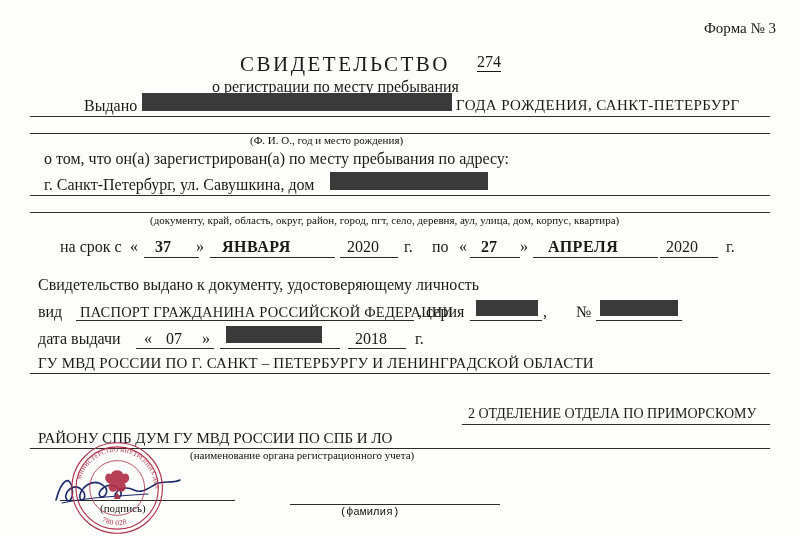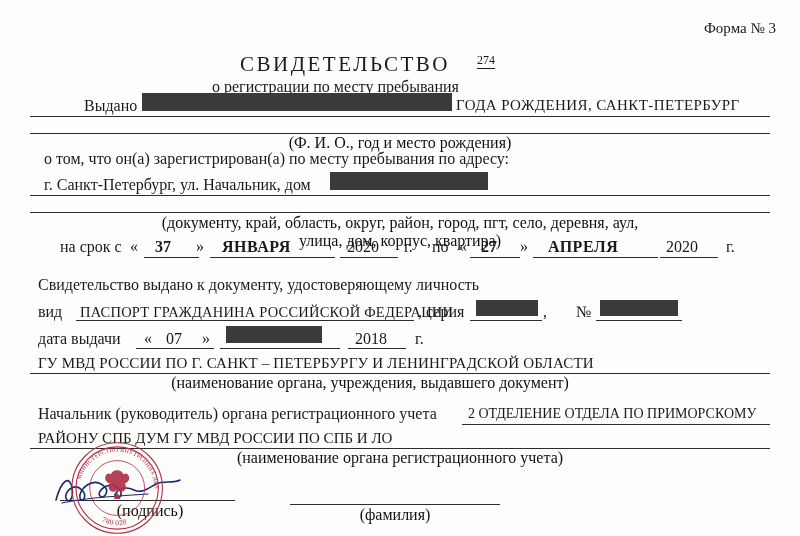--- a/index.html
+++ b/index.html
@@ -33,21 +33,21 @@
     top: 52px;
     left: 240px;
     font-size: 21px;
     letter-spacing: 2.5px;
     font-family: "Liberation Serif", serif;
   }
   .cert-number {
     position: absolute;
     top: 53px;
     left: 477px;
-    font-size: 12px;
+    font-size: 16px;
     text-decoration: underline;
     text-underline-offset: 4px;
   }
   .subtitle {
     position: absolute;
     top: 78px;
     left: 212px;
     font-size: 16px;
   }
 
@@ -64,23 +64,22 @@
   }
   .txt.caps {
     letter-spacing: 0.4px;
   }
   .redact {
     position: absolute;
     background: #3a3a3a;
   }
   .center-hint {
     position: absolute;
-    font-size: 16px;
+    font-size: 11px;
     color: #111;
-    text-align: center;
   }
   .quote {
     font-size: 16px;
   }
 
   
   .stamp {
     position: absolute;
     left: 30px;
     top: 440px;
@@ -114,21 +113,21 @@
   <div class="txt" style="left:84px; top:97px;">Выдано</div>
   <div class="redact" style="left:142px; top:93px; width:310px; height:18px;"></div>
   <div class="txt caps" style="left:456px; top:97px; font-size:15px;">ГОДА РОЖДЕНИЯ, САНКТ-ПЕТЕРБУРГ</div>
   <div class="rule" style="left:30px; top:116px; width:740px;"></div>
 
   <div class="rule" style="left:30px; top:133px; width:740px;"></div>
   <div class="center-hint" style="left:250px; top:134px; width:300px;">(Ф. И. О., год и место рождения)</div>
 
   <div class="txt" style="left:44px; top:150px;">о том, что он(а) зарегистрирован(а) по месту пребывания по адресу:</div>
 
-  <div class="txt" style="left:44px; top:176px;">г. Санкт-Петербург, ул. Начальник, дом</div>
+  <div class="txt" style="left:44px; top:176px;">г. Санкт-Петербург, ул. Савушкина, дом</div>
   <div class="redact" style="left:330px; top:172px; width:158px; height:18px;"></div>
   <div class="rule" style="left:30px; top:195px; width:740px;"></div>
   <div class="rule" style="left:30px; top:212px; width:740px;"></div>
   <div class="center-hint" style="left:150px; top:214px; width:500px;">(документу, край, область, округ, район, город, пгт, село, деревня, аул, улица, дом, корпус, квартира)</div>
 
   <div class="txt" style="left:44px; top:238px;margin-left:16px;">на срок с</div>
   <div class="txt quote" style="left:130px; top:238px;">«</div>
   <div class="txt" style="left:155px; top:238px; font-weight:bold;">37</div>
   <div class="txt quote" style="left:196px; top:238px;">»</div>
   <div class="txt" style="left:222px; top:238px; font-weight:bold; letter-spacing:0.5px;">ЯНВАРЯ</div>
@@ -168,35 +167,33 @@
   <div class="txt quote" style="left:202px; top:330px;">»</div>
   <div class="redact" style="left:226px; top:326px; width:96px; height:17px;"></div>
   <div class="txt" style="left:355px; top:330px;">2018</div>
   <div class="txt" style="left:415px; top:330px;">г.</div>
   <div class="rule" style="left:136px; top:348px; width:78px;"></div>
   <div class="rule" style="left:220px; top:348px; width:120px;"></div>
   <div class="rule" style="left:348px; top:348px; width:58px;"></div>
 
   <div class="txt" style="left:38px; top:355px; font-size:15px; letter-spacing:0.2px;">ГУ  МВД  РОССИИ  ПО  Г. САНКТ – ПЕТЕРБУРГУ  И  ЛЕНИНГРАДСКОЙ ОБЛАСТИ</div>
   <div class="rule" style="left:30px; top:373px; width:740px;"></div>
-  <div class="center-hint" style="left:160px; top:374px; width:420px;">(наименование органа, учреждения, выдавшего документ)</div>
-
-  <div class="txt" style="left:38px; top:405px;">Начальник (руководитель) органа регистрационного учета</div>
+
   <div class="txt" style="left:468px; top:406px; font-size:14px;">2 ОТДЕЛЕНИЕ ОТДЕЛА  ПО ПРИМОРСКОМУ</div>
   <div class="rule" style="left:462px; top:424px; width:308px;"></div>
 
   <div class="txt" style="left:38px; top:430px; font-size:15px;">РАЙОНУ СПБ ДУМ  ГУ  МВД РОССИИ  ПО СПБ  И  ЛО</div>
   <div class="rule" style="left:30px; top:448px; width:740px;"></div>
   <div class="center-hint" style="left:190px; top:449px; width:420px;">(наименование органа регистрационного учета)</div>
 
   <div class="rule" style="left:60px; top:500px; width:175px;"></div>
   <div class="center-hint" style="left:100px; top:502px; width:100px;">(подпись)</div>
 
   <div class="rule" style="left:290px; top:504px; width:210px;"></div>
-  <div class="center-hint" style="left:340px; top:506px; width:110px;">(фамилия)</div>
+  <div class="center-hint" style="left:340px; top:506px; width:110px;font-family:Liberation Mono, monospace;">(фамилия)</div>
 
   <div class="signature">
     <svg width="150" height="40" viewBox="0 0 150 40">
       <path d="M4,30 C10,8 18,6 20,18 C22,30 16,34 14,28 C12,22 22,12 30,20 C36,26 30,34 28,28 C26,20 40,6 52,16 C58,21 52,30 48,26 C44,22 56,10 66,18 C72,23 68,30 64,27 C60,24 70,14 82,20 C90,24 96,18 104,14 C112,10 120,14 128,10" fill="none" stroke="#1b2a6b" stroke-width="1.6" stroke-linecap="round"></path>
       <path d="M10,33 C30,28 60,26 96,24" fill="none" stroke="#1b2a6b" stroke-width="1.2" stroke-linecap="round"></path>
     </svg>
   </div>
 
   <div class="stamp">
     <svg width="175" height="96" viewBox="0 0 175 140">

